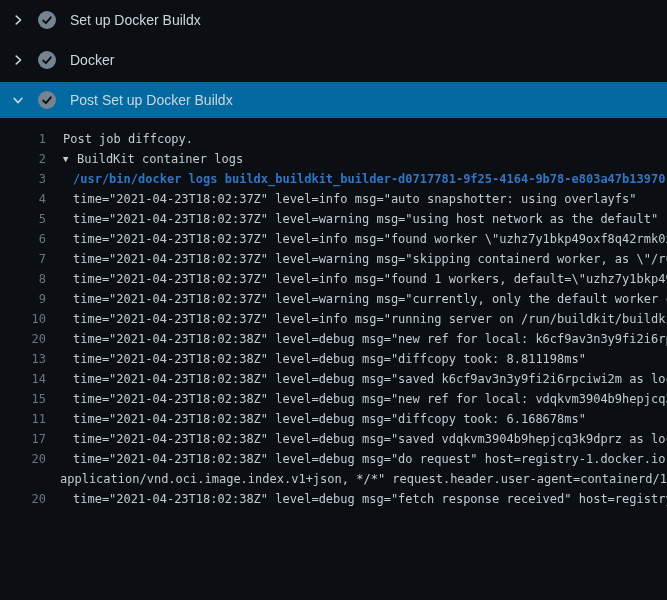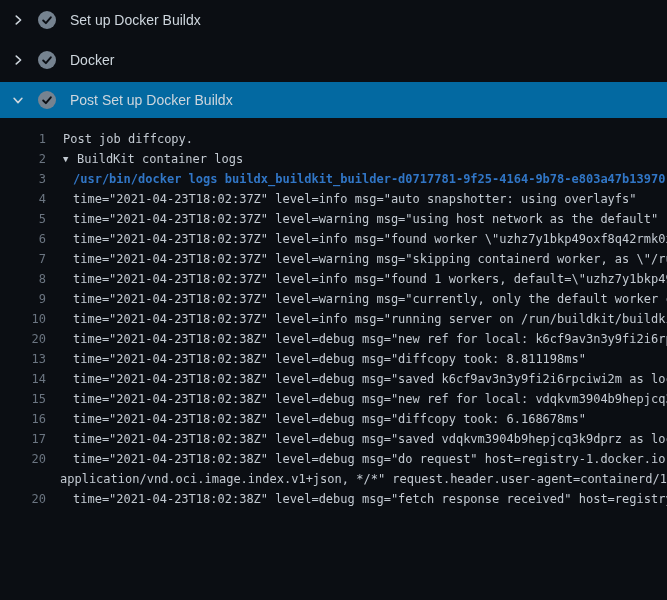--- a/index.html
+++ b/index.html
@@ -155,21 +155,21 @@
     <span class="log-num">14</span>
     <span class="log-text">time="2021-04-23T18:02:38Z" level=debug msg="saved k6cf9av3n3y9fi2i6rpciwi2m as local.d</span>
   </div>
 
   <div class="log-row kind-nested">
     <span class="log-num">15</span>
     <span class="log-text">time="2021-04-23T18:02:38Z" level=debug msg="new ref for local: vdqkvm3904b9hepjcq3k9dp</span>
   </div>
 
   <div class="log-row kind-nested">
-    <span class="log-num">16</span>
+    <span class="log-num">11</span>
     <span class="log-text">time="2021-04-23T18:02:38Z" level=debug msg="diffcopy took: 6.168678ms"</span>
   </div>
 
   <div class="log-row kind-nested">
     <span class="log-num">17</span>
     <span class="log-text">time="2021-04-23T18:02:38Z" level=debug msg="saved vdqkvm3904b9hepjcq3k9dprz as local.d</span>
   </div>
 
 
   <div class="log-row kind-nested">

